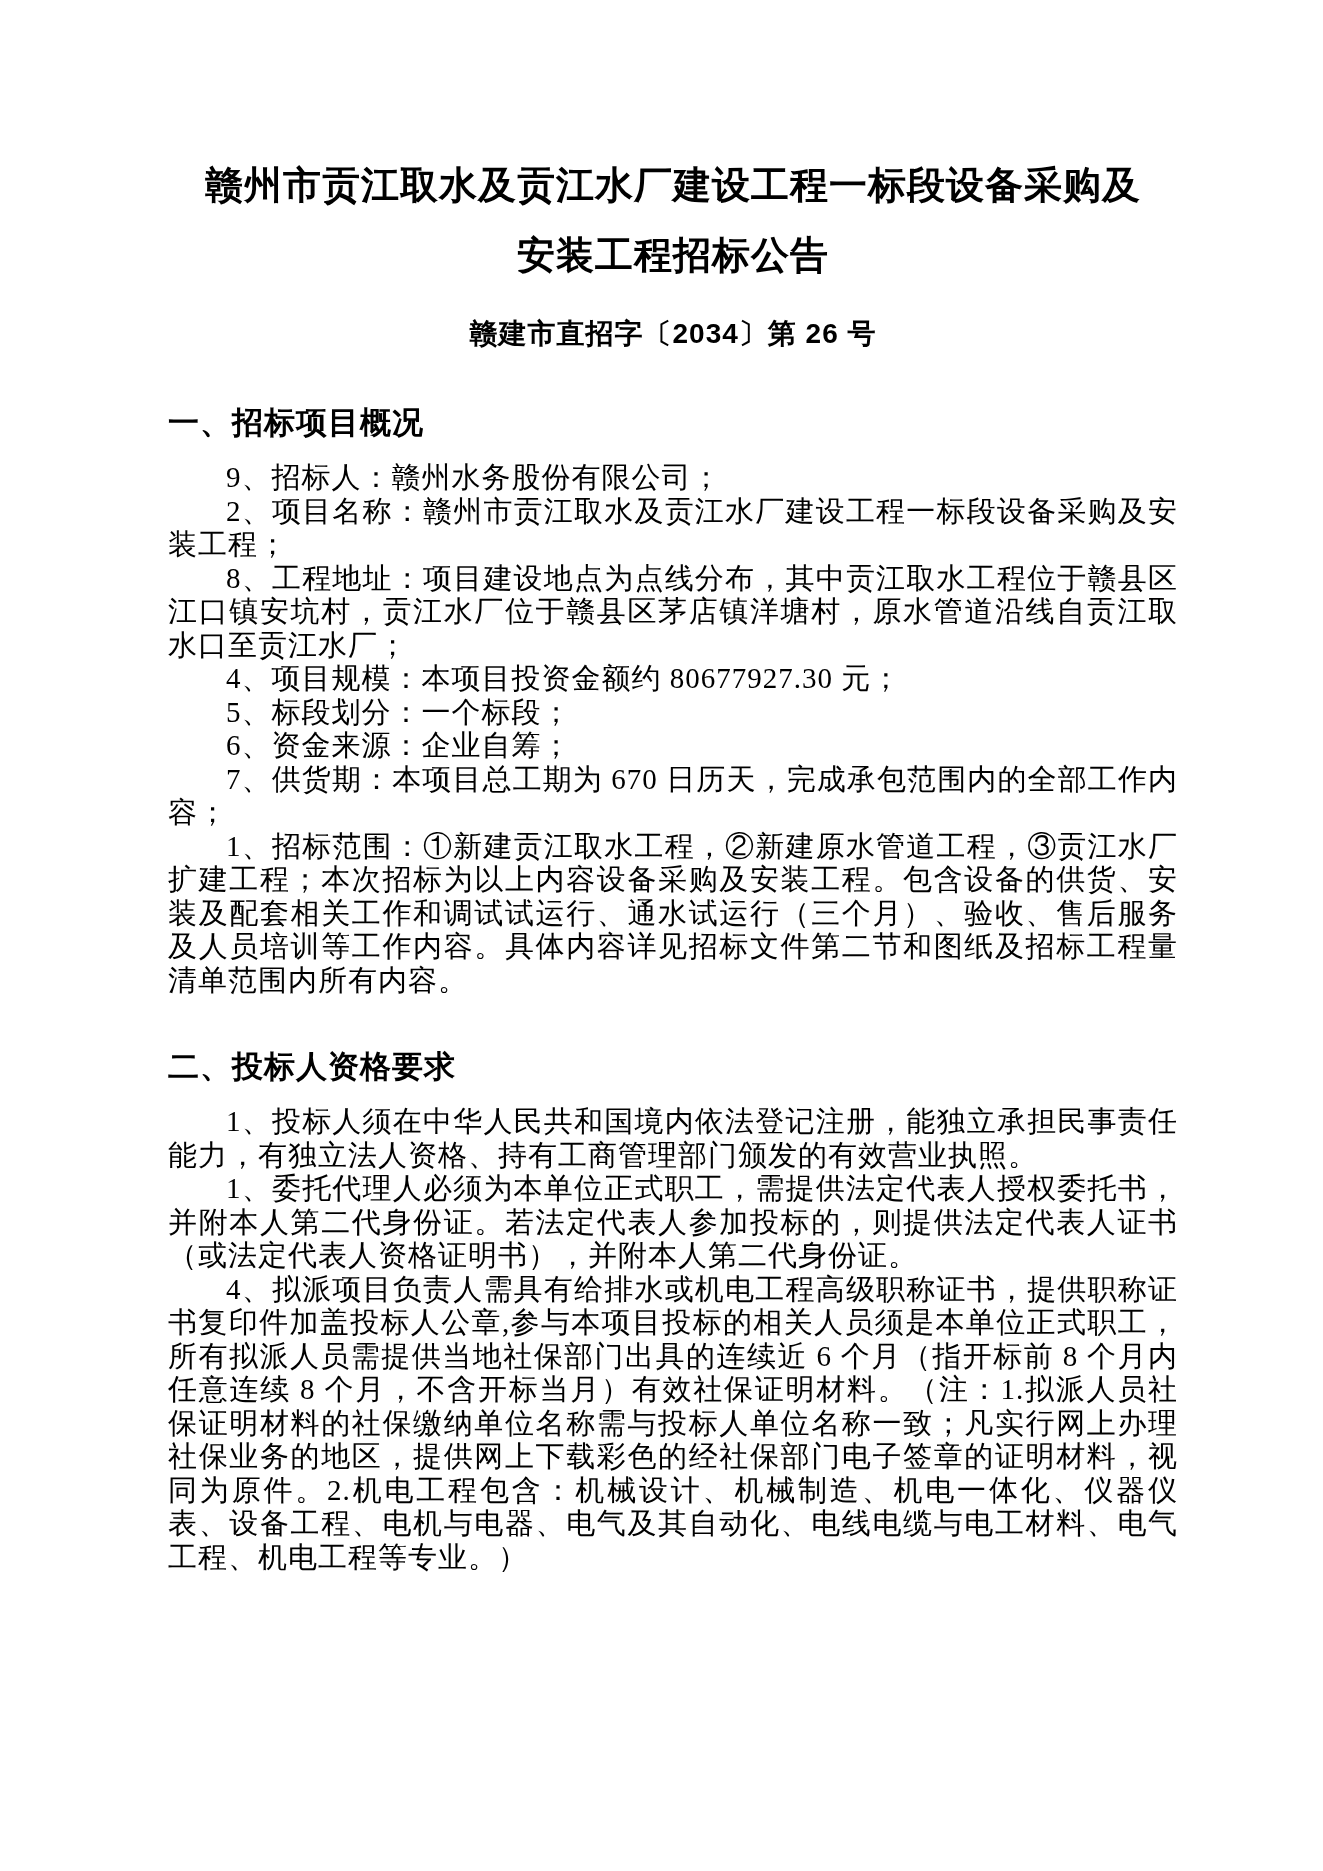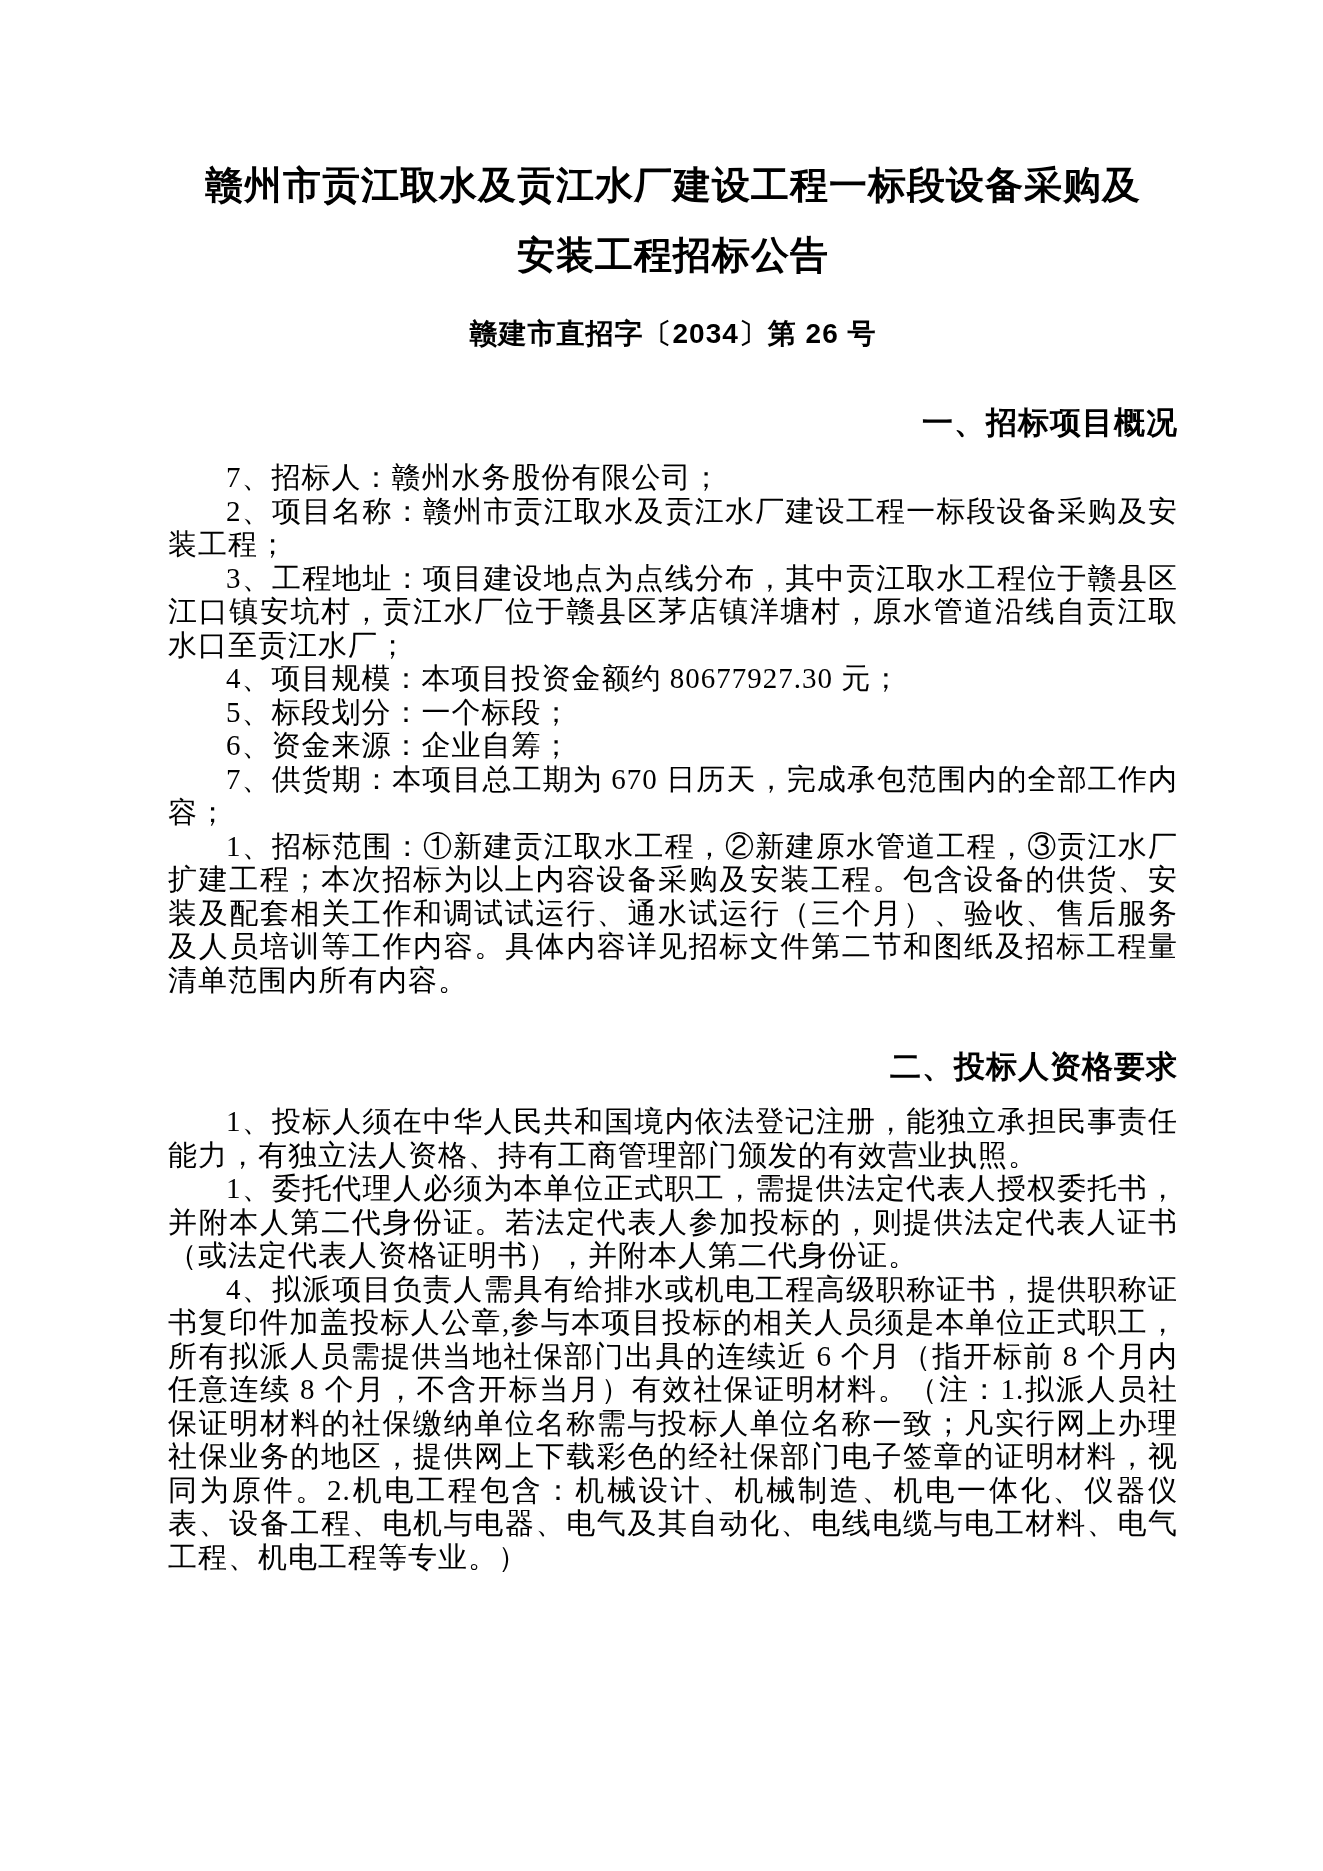--- a/index.html
+++ b/index.html
@@ -39,21 +39,20 @@
     color: #000000;
   }
   .sec-heading {
     margin: 47px 0 16px 0;
     font-family: "Liberation Sans", sans-serif;
     font-weight: bold;
     font-size: 31px;
     line-height: 44px;
     letter-spacing: 1px;
     color: #000000;
-    text-align: right;
   }
   .sec-heading.second {
     margin-top: 48px;
   }
   .para {
     margin: 0;
     font-family: "Liberation Serif", serif;
     font-size: 29px;
     line-height: 33.5px;
     letter-spacing: 1px;
@@ -70,23 +69,23 @@
 
 <div class="page">
 
   <h1 class="doc-title">赣州市贡江取水及贡江水厂建设工程一标段设备采购及
 安装工程招标公告</h1>
 
   <div class="doc-number">赣建市直招字〔2034〕第 26 号</div>
 
   <section>
     <h2 class="sec-heading">一、招标项目概况</h2>
-    <p class="para">7、招标人：赣州水务股份有限公司；</p>
+    <p class="para">9、招标人：赣州水务股份有限公司；</p>
     <p class="para">2、项目名称：赣州市贡江取水及贡江水厂建设工程一标段设备采购及安装工程；</p>
-    <p class="para">3、工程地址：项目建设地点为点线分布，其中贡江取水工程位于赣县区江口镇安坑村，贡江水厂位于赣县区茅店镇洋塘村，原水管道沿线自贡江取水口至贡江水厂；</p>
+    <p class="para">8、工程地址：项目建设地点为点线分布，其中贡江取水工程位于赣县区江口镇安坑村，贡江水厂位于赣县区茅店镇洋塘村，原水管道沿线自贡江取水口至贡江水厂；</p>
     <p class="para">4、项目规模：本项目投资金额约 80677927.30 元；</p>
     <p class="para">5、标段划分：一个标段；</p>
     <p class="para">6、资金来源：企业自筹；</p>
     <p class="para">7、供货期：本项目总工期为 670 日历天，完成承包范围内的全部工作内容；</p>
     <p class="para">1、招标范围：①新建贡江取水工程，②新建原水管道工程，③贡江水厂扩建工程；本次招标为以上内容设备采购及安装工程。包含设备的供货、安装及配套相关工作和调试试运行、通水试运行（三个月）、验收、售后服务及人员培训等工作内容。具体内容详见招标文件第二节和图纸及招标工程量清单范围内所有内容。</p>
   </section>
 
   <section>
     <h2 class="sec-heading second">二、投标人资格要求</h2>
     <p class="para">1、投标人须在中华人民共和国境内依法登记注册，能独立承担民事责任能力，有独立法人资格、持有工商管理部门颁发的有效营业执照。</p>

